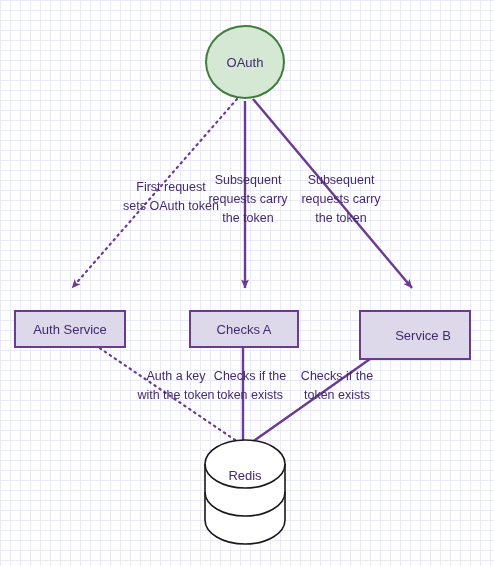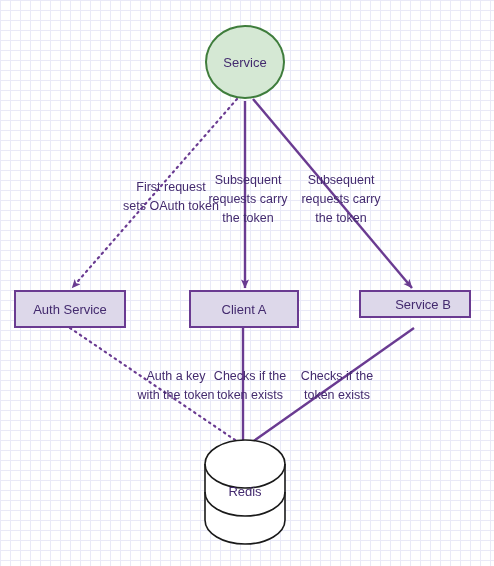--- a/index.html
+++ b/index.html
@@ -39,20 +39,21 @@
     justify-content: center;
     color: #432a6e;
     font-size: 13px;
     line-height: 15px;
     text-align: center;
     white-space: nowrap;
   }
   .box {
     background: #ddd8ea;
     border: 2px solid #6a3b91;
+    margin-top: 20px;
   }
   .circle-node {
     border-radius: 50%;
     background: #d5e8d4;
     border: 2px solid #3f7d3c;
   }
   .cyl-label {
     position: absolute;
     width: 100%;
     text-align: center;
@@ -95,36 +96,36 @@
     <line x1="414" y1="328" x2="248" y2="445" stroke="#6a3b91" stroke-width="2.4"></line>
 
     <g>
       <path d="M205,464 a40,24 0 0,1 80,0 v56 a40,24 0 0,1 -80,0 z" fill="#ffffff" stroke="#1a1a1a" stroke-width="1.6"></path>
       <path d="M205,464 a40,24 0 0,0 80,0" fill="none" stroke="#1a1a1a" stroke-width="1.6"></path>
       <path d="M205,492 a40,24 0 0,0 80,0" fill="none" stroke="#1a1a1a" stroke-width="1.6"></path>
     </g>
   </svg>
 
   <div class="node circle-node" style="left:205px; top:25px; width:80px; height:74px;">
-    <span>Service</span>
+    <span>OAuth</span>
   </div>
 
   <div class="node box" style="left:14px; top:290px; width:112px; height:38px;">
     <span>Auth Service</span>
   </div>
 
   <div class="node box" style="left:189px; top:290px; width:110px; height:38px;">
-    <span>Client A</span>
+    <span>Checks A</span>
   </div>
 
-  <div class="node box" style="left:359px; top:290px; width:112px; height:28px;padding-left:16px;">
+  <div class="node box" style="left:359px; top:290px; width:112px; height:50px;padding-left:16px;">
     <span>Service B</span>
   </div>
 
-  <div class="node" style="left:205px; top:440px; width:80px; height:88px;margin-top:16px;">
+  <div class="node" style="left:205px; top:440px; width:80px; height:88px;">
     <span class="cyl-label">Redis</span>
   </div>
 
   <div class="edge-label" style="left:112px; top:178px; width:118px;">First request
 sets OAuth token</div>
 
   <div class="edge-label" style="left:204px; top:171px; width:88px;">Subsequent
 requests carry
 the token</div>
 

